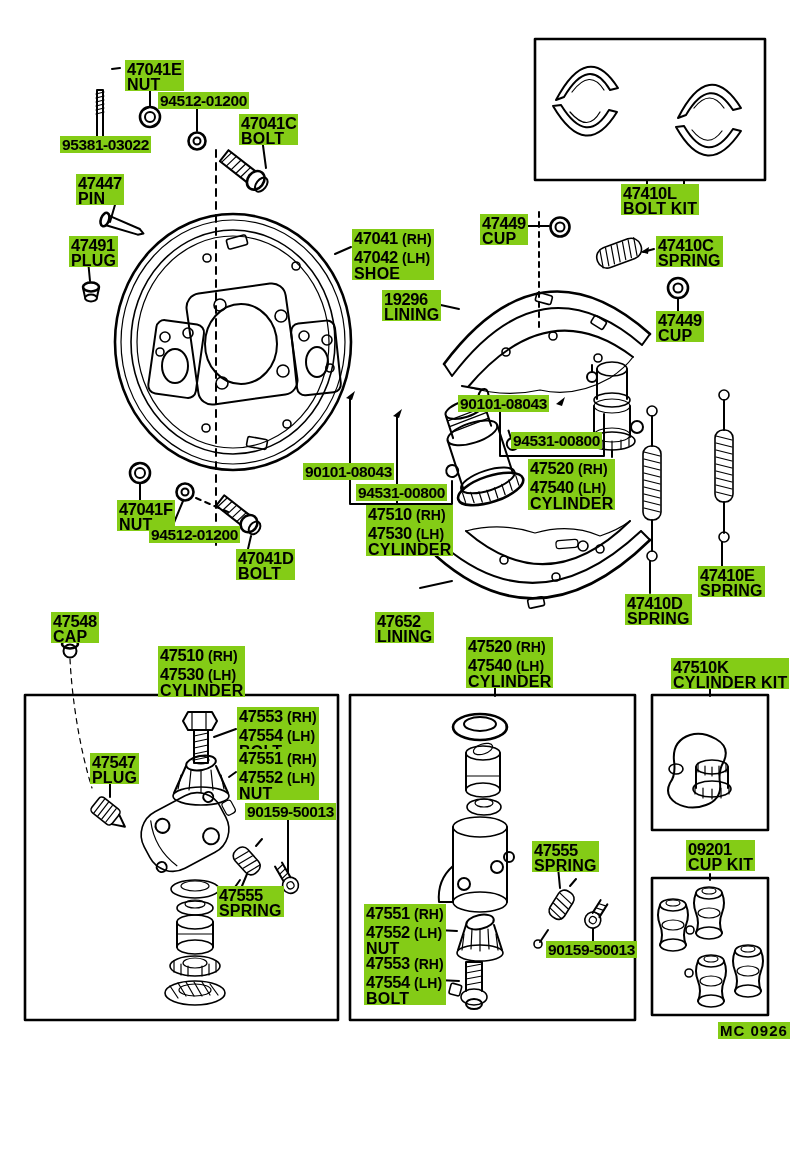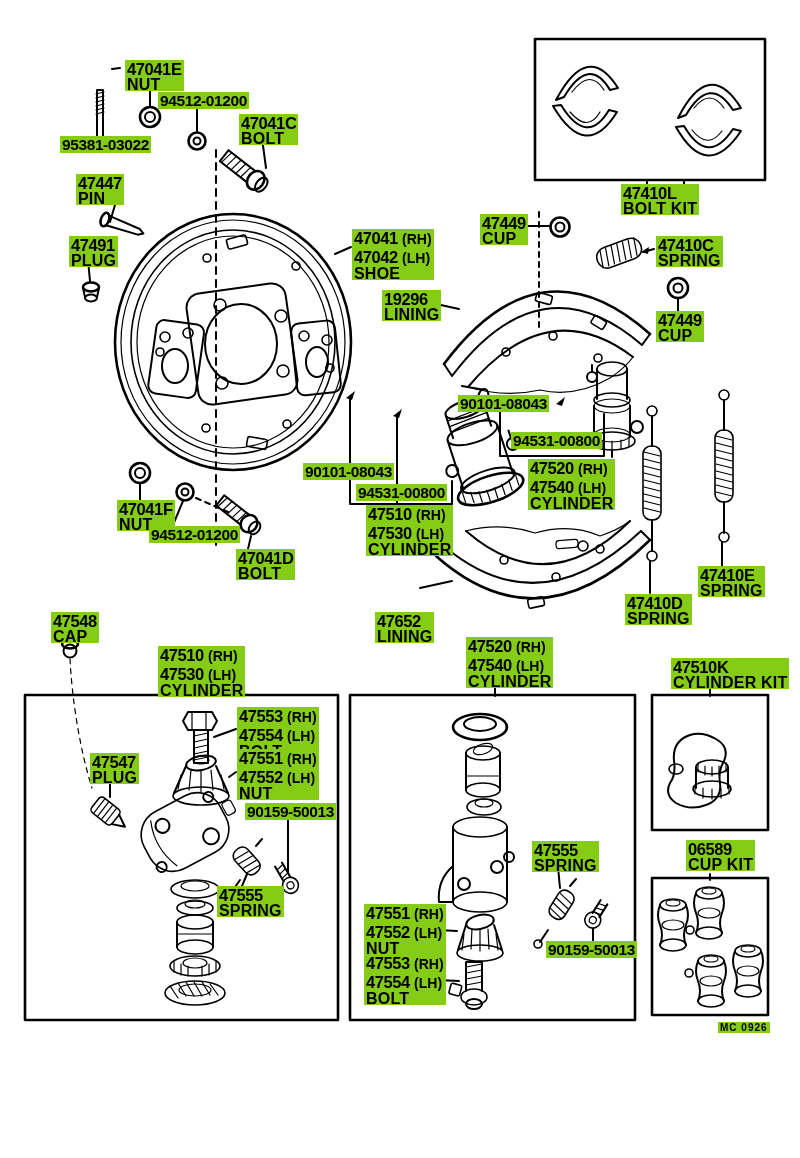--- a/index.html
+++ b/index.html
@@ -11,21 +11,21 @@
   #art .med{stroke-width:1.6}
   #art .thick{stroke-width:2.6}
   #art .fillb{fill:#000;stroke:none}
   #art .dash{stroke-dasharray:7 6}
   #art .dash2{stroke-dasharray:5 5}
   .lbl{position:absolute;background:#84cc16;padding:0 2px;white-space:nowrap}
   .pn{font-weight:700;font-size:16.5px;line-height:18px;letter-spacing:-0.4px}
   .pnl{font-weight:700;font-size:15.5px;line-height:17px;letter-spacing:-0.4px}
   .side{font-size:14px;font-weight:700;letter-spacing:0}
   .nm{font-weight:700;font-size:16px;line-height:13px;letter-spacing:0.2px}
-  .mc{font-weight:700;font-size:10px;letter-spacing:1px}
+  .mc{font-weight:700;font-size:15px;letter-spacing:1px}
 </style>
 </head>
 <body>
 
 <svg id="art" width="800" height="1158" viewBox="0 0 800 1158">
 
   <g>
     <path d="M112,69 L120,68"></path>
     <path d="M97,90 L97,142 M103,90 L103,142 M97,90 L103,90"></path>
     <path class="thin" d="M96,94 l8,-2 M96,98 l8,-2 M96,102 l8,-2 M96,106 l8,-2 M96,110 l8,-2 M96,114 l8,-2"></path>
@@ -566,18 +566,18 @@
 <div class="lbl" style="left:364px;top:954px">
     <div class="pn">47553 <span class="side">(RH)</span></div>
     <div class="pn">47554 <span class="side">(LH)</span></div>
     <div class="nm">BOLT</div>
   </div>
 <div class="lbl" style="left:671px;top:658px">
     <div class="pn">47510K</div>
     <div class="nm">CYLINDER KIT</div>
   </div>
 <div class="lbl" style="left:686px;top:840px">
-    <div class="pn">06589</div>
+    <div class="pn">09201</div>
     <div class="nm">CUP KIT</div>
   </div>
 <div class="lbl" style="left:718px;top:1022px">
     <div class="mc">MC 0926</div>
   </div>
 
 </body></html>

